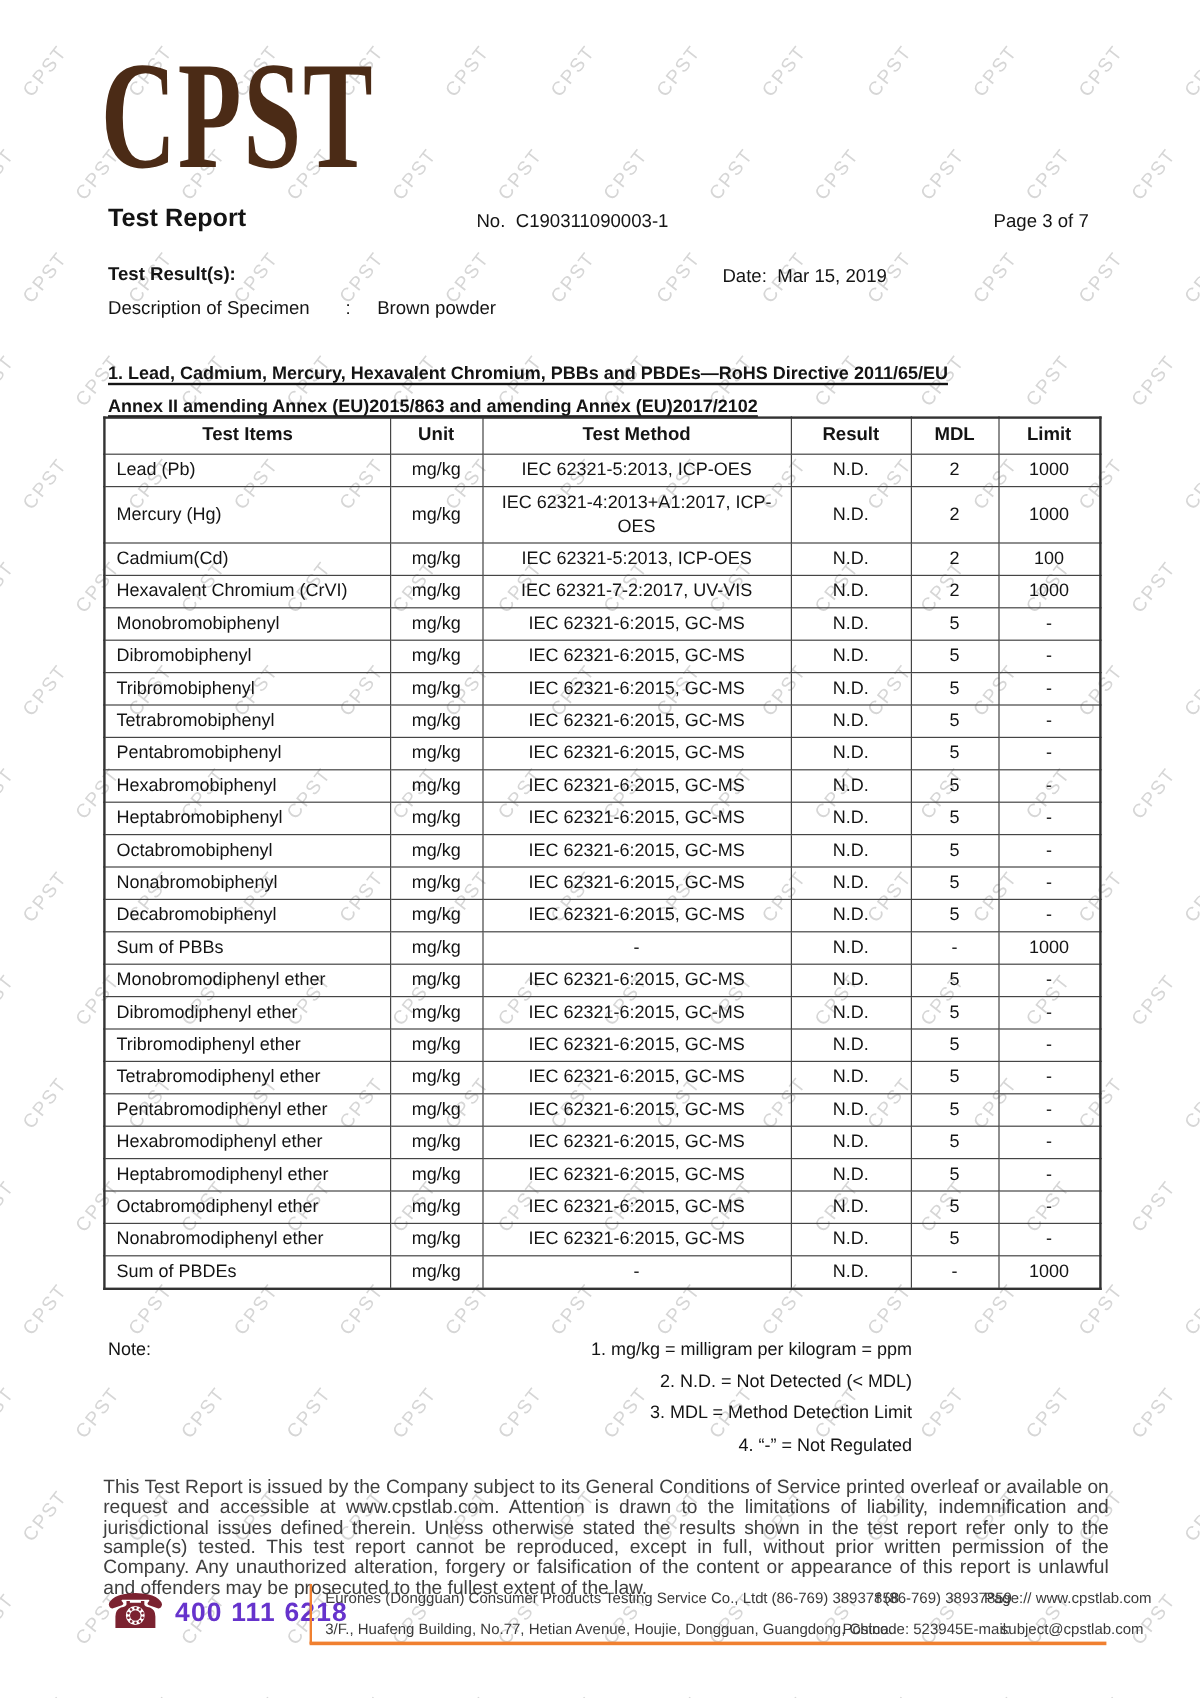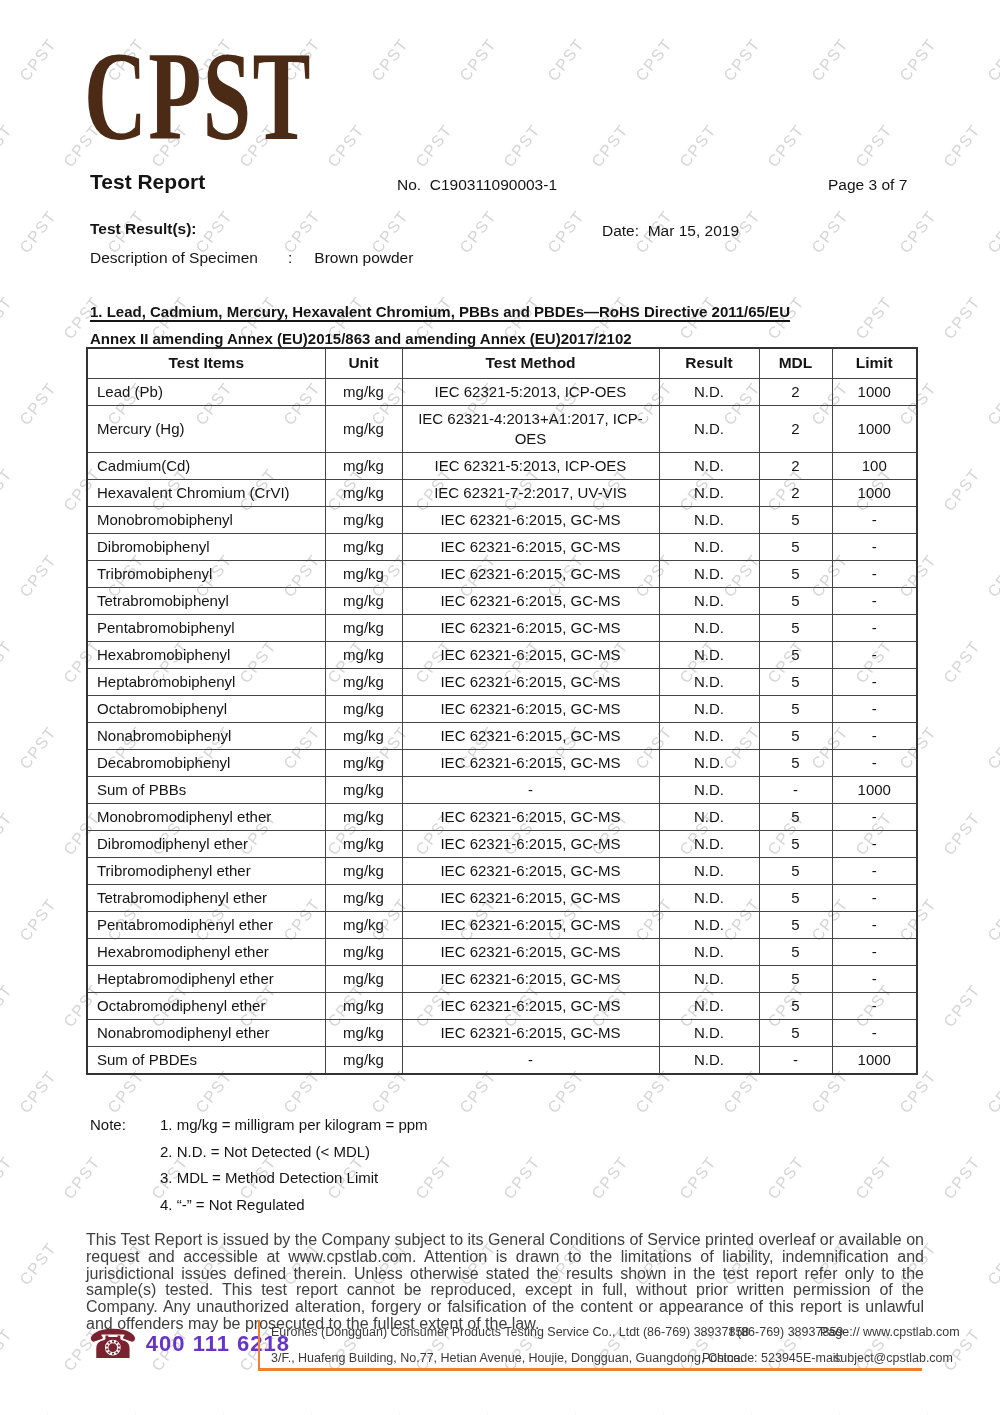--- a/index.html
+++ b/index.html
@@ -61,21 +61,21 @@
     padding:3px 6px;line-height:20px;vertical-align:middle;
     text-align:center;font-size:15px;background:transparent;
   }
   table.results th{font-size:15.5px;font-weight:bold;height:30px;}
   table.results td{height:27px;}
   table.results td.left{text-align:left;padding-left:9px;}
 
   .note-block{position:absolute;left:90px;top:1112px;font-size:15px;}
   .note-label{position:absolute;left:0;top:4px;}
   .note-items{position:absolute;left:70px;top:0;width:600px;}
-  .note-item{line-height:26.5px;white-space:nowrap;}
+  .note-item{line-height:26.5px;white-space:nowrap;text-align:right;}
 
   .legal{
     position:absolute;left:86px;top:1232px;width:838px;
     font-size:16px;line-height:16.8px;color:#404040;
     text-align:justify;
   }
 
   .footer{position:absolute;left:86px;top:1320px;width:840px;height:60px;}
   .hotline{position:absolute;left:2px;top:4px;white-space:nowrap;}
   .phone-icon{color:var(--phone-icon-maroon);font-size:40px;vertical-align:middle;line-height:1;}

